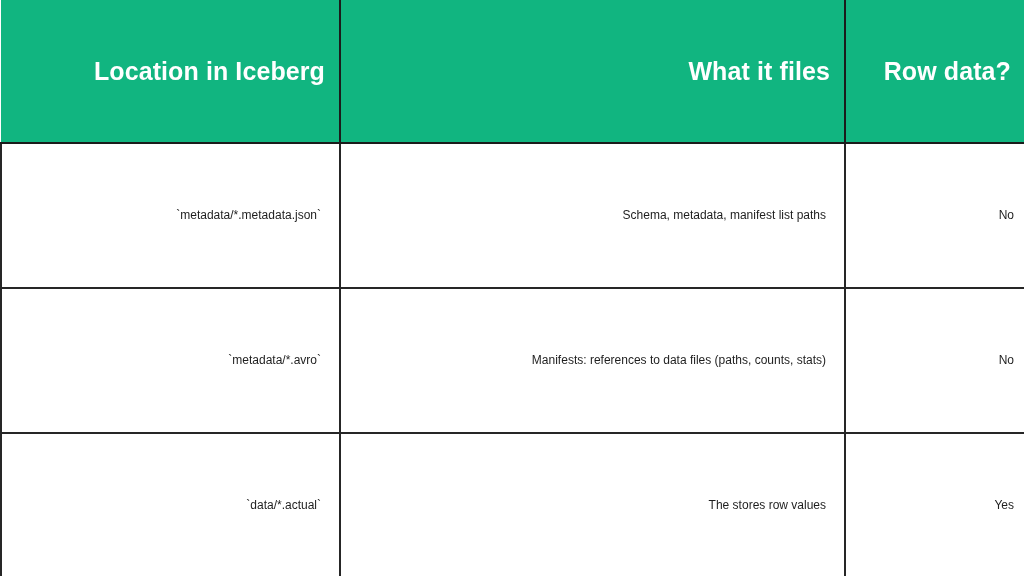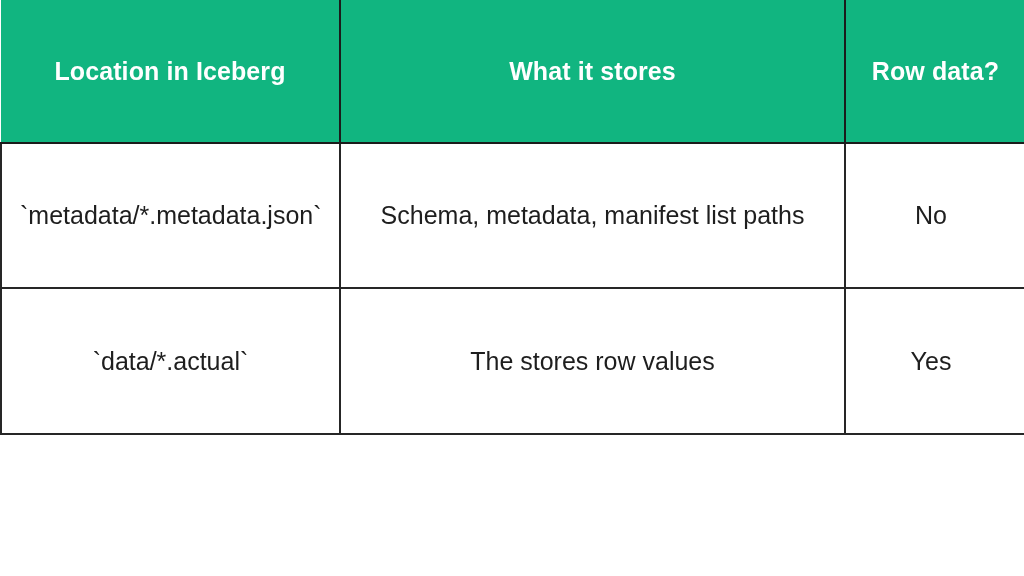--- a/index.html
+++ b/index.html
@@ -59,71 +59,83 @@
   
   tbody tr {
     height: 145px;
   }
   tbody tr:last-child {
     height: 146px;
   }
   td.body-cell {
     background: #ffffff;
     color: #1e1e1e;
-    font-size: 25px;
+    font-size: 12px;
     font-weight: normal;
     text-align: center;
     vertical-align: middle;
     padding: 6px 18px;
     line-height: 1.45;
     border-left: 2px solid #262626;
     border-right: 2px solid #262626;
     border-bottom: 2px solid #262626;
   }
   td.body-cell.narrow {
     padding-left: 10px;
-    padding-right: 18px;
+    padding-right: 10px;
   }
   tbody tr:last-child td.body-cell {
     border-bottom: 2px solid #262626;
   }
   .cell-text {
     display: block;
+    text-align: right;
   }
 </style>
 </head>
 <body>
 
 <div class="table-wrap">
   <table class="iceberg-table">
     <colgroup>
       <col class="c1">
       <col class="c2">
       <col class="c3">
     </colgroup>
     <thead>
       <tr>
         <th class="header-cell first">
           <span class="cell-text">Location in Iceberg</span>
         </th>
         <th class="header-cell">
-          <span class="cell-text">What it stores</span>
+          <span class="cell-text">What it files</span>
         </th>
         <th class="header-cell last">
           <span class="cell-text">Row data?</span>
         </th>
       </tr>
     </thead>
     <tbody>
       <tr>
         <td class="body-cell">
           <span class="cell-text">`metadata/*.metadata.json`</span>
         </td>
         <td class="body-cell">
           <span class="cell-text">Schema, metadata, manifest list paths</span>
+        </td>
+        <td class="body-cell narrow">
+          <span class="cell-text">No</span>
+        </td>
+      </tr>
+      <tr>
+        <td class="body-cell">
+          <span class="cell-text">`metadata/*.avro`</span>
+        </td>
+        <td class="body-cell">
+          <span class="cell-text">Manifests: references to data files (paths, counts, stats)</span>
         </td>
         <td class="body-cell narrow">
           <span class="cell-text">No</span>
         </td>
       </tr>
       <tr>
         <td class="body-cell">
           <span class="cell-text">`data/*.actual`</span>
         </td>
         <td class="body-cell">

